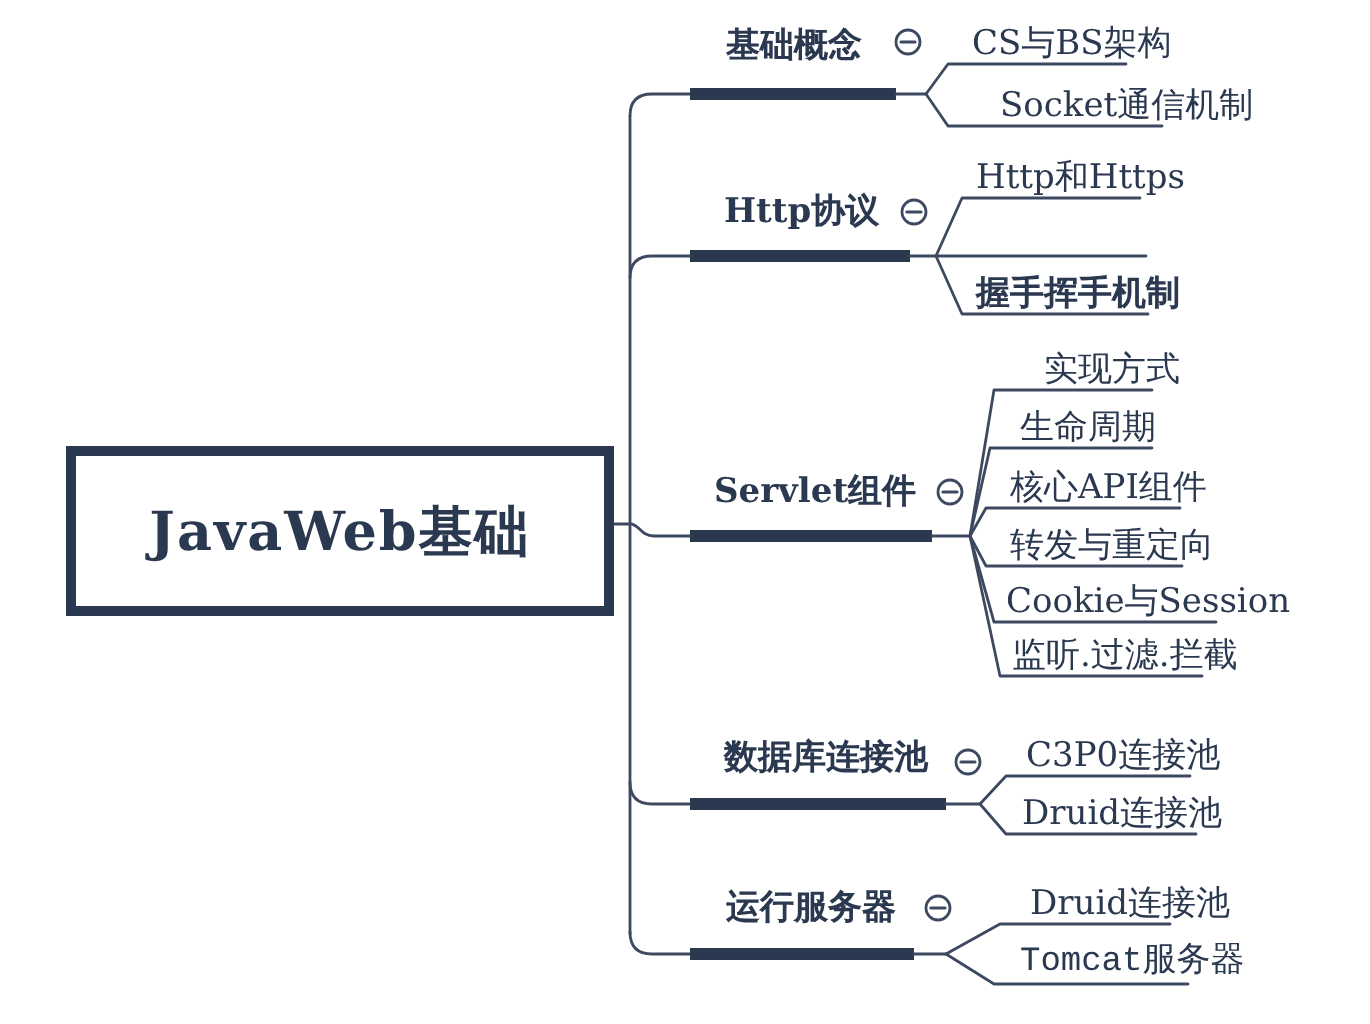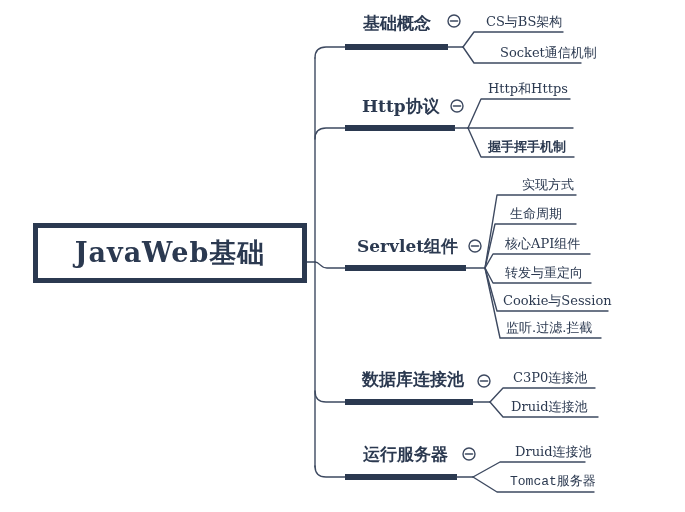--- a/index.html
+++ b/index.html
@@ -14,33 +14,33 @@
     font-family:"DejaVu Serif","Liberation Serif",serif;
     position:relative;
   }
   .canvas{position:absolute;left:0;top:0;width:685px;height:512px;}
   svg.connectors{position:absolute;left:0;top:0;}
   .thin{fill:none;stroke:var(--line);stroke-width:1.4;stroke-linecap:round;stroke-linejoin:round;}
   .thick{fill:none;stroke:var(--ink);stroke-width:6;stroke-linecap:butt;}
   .toggle-circle{fill:var(--bg);stroke:var(--line);stroke-width:1.4;}
   .toggle-minus{stroke:var(--line);stroke-width:1.6;stroke-linecap:round;}
   .root-box{
-    position:absolute;left:33px;top:223px;width:274px;height:60px;
+    position:absolute;left:33px;top:223px;width:274px;height:85px;
     border:5px solid var(--ink);background:var(--bg);
     display:flex;align-items:center;justify-content:center;
   }
   .root-label{
     font-size:27px;font-weight:bold;color:var(--ink);letter-spacing:1px;white-space:nowrap;
   }
   .branch-label{
     position:absolute;font-size:17px;font-weight:bold;color:var(--ink);
     white-space:nowrap;line-height:20px;
   }
   .child-label{
-    position:absolute;font-size:13px;color:var(--ink);
+    position:absolute;font-size:17px;color:var(--ink);
     white-space:nowrap;line-height:16px;
   }
 </style>
 </head>
 <body>
 
 <div class="canvas">
 
   <svg class="connectors" width="685" height="512" viewBox="0 0 685 512">
 

